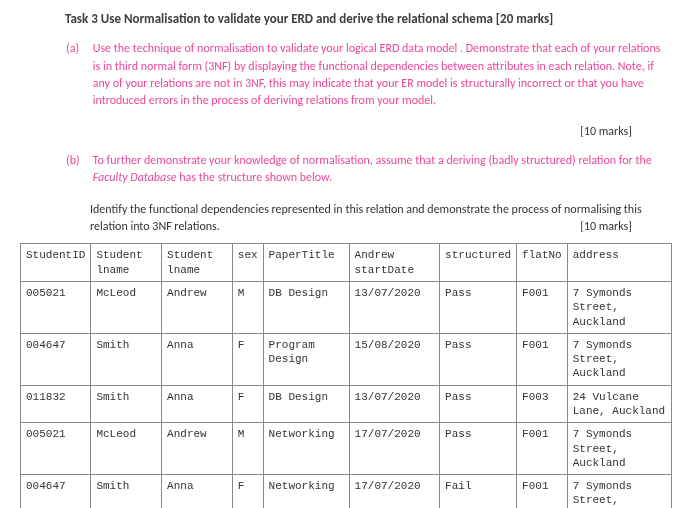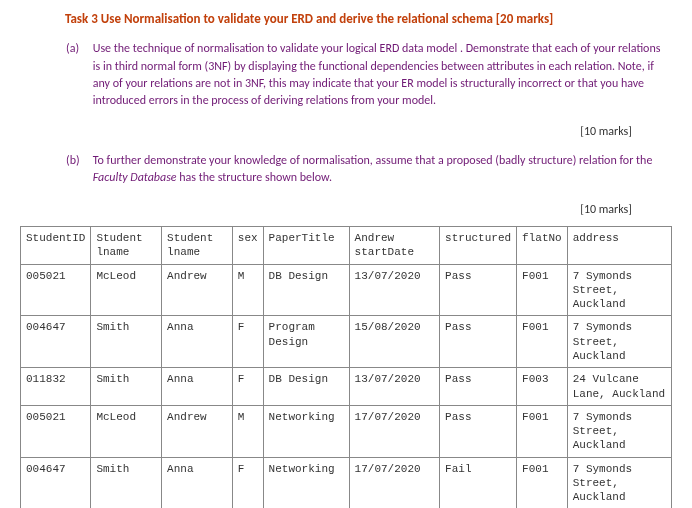--- a/index.html
+++ b/index.html
@@ -9,32 +9,32 @@
     }
     body {
       font-family: Calibri, Arial, sans-serif;
       font-size: 12px;
       color: #333;
       background: #fff;
       width: 692px;
       padding: 10px 20px;
     }
     .task-title {
-      color: #c2410c;
+      color: #404040;
       font-weight: bold;
       font-size: 13px;
       margin-bottom: 12px;
       line-height: 1.4;
       padding-left: 45px;
     }
     .subtask {
       margin-left: 70px;
       margin-bottom: 14px;
       line-height: 1.45;
-      color: #701a75;
+      color: #ec4899;
     }
     .subtask-label {
       display: inline-block;
       margin-left: -24px;
       width: 24px;
       vertical-align: top;
     }
     .subtask-body {
       display: inline-block;
       width: calc(100% - 5px);
@@ -88,25 +88,26 @@
 
 <div class="subtask">
   <span class="subtask-label">(a)</span>
   <span class="subtask-body">Use the technique of normalisation to validate your logical ERD data model . Demonstrate that each of your relations is in third normal form (3NF) by displaying the functional dependencies between attributes in each relation. Note, if any of your relations are not in 3NF, this may indicate that your ER model is structurally incorrect or that you have introduced errors in the process of deriving relations from your model.</span>
 </div>
 <div class="marks-right">[10 marks]</div>
 
 <div class="subtask">
   <span class="subtask-label">(b)</span>
   <span class="subtask-body">
-    <span>To further demonstrate your knowledge of normalisation, assume that a proposed (badly structure) relation for the </span><span class="italic">Faculty Database</span><span> has the structure shown below.</span>
+    <span>To further demonstrate your knowledge of normalisation, assume that a deriving (badly structured) relation for the </span><span class="italic">Faculty Database</span><span> has the structure shown below.</span>
   </span>
 </div>
 
 <div class="sub-paragraph clearfix">
+  <span>Identify the functional dependencies represented in this relation and demonstrate the process of normalising this relation into 3NF relations.</span>
   <span class="marks-inline">[10 marks]</span>
 </div>
 
 <table>
   <thead>
     <tr id="header-row">
         <th>StudentID</th>
         <th>Student lname</th>
         <th>Student lname</th>
         <th>sex</th>

